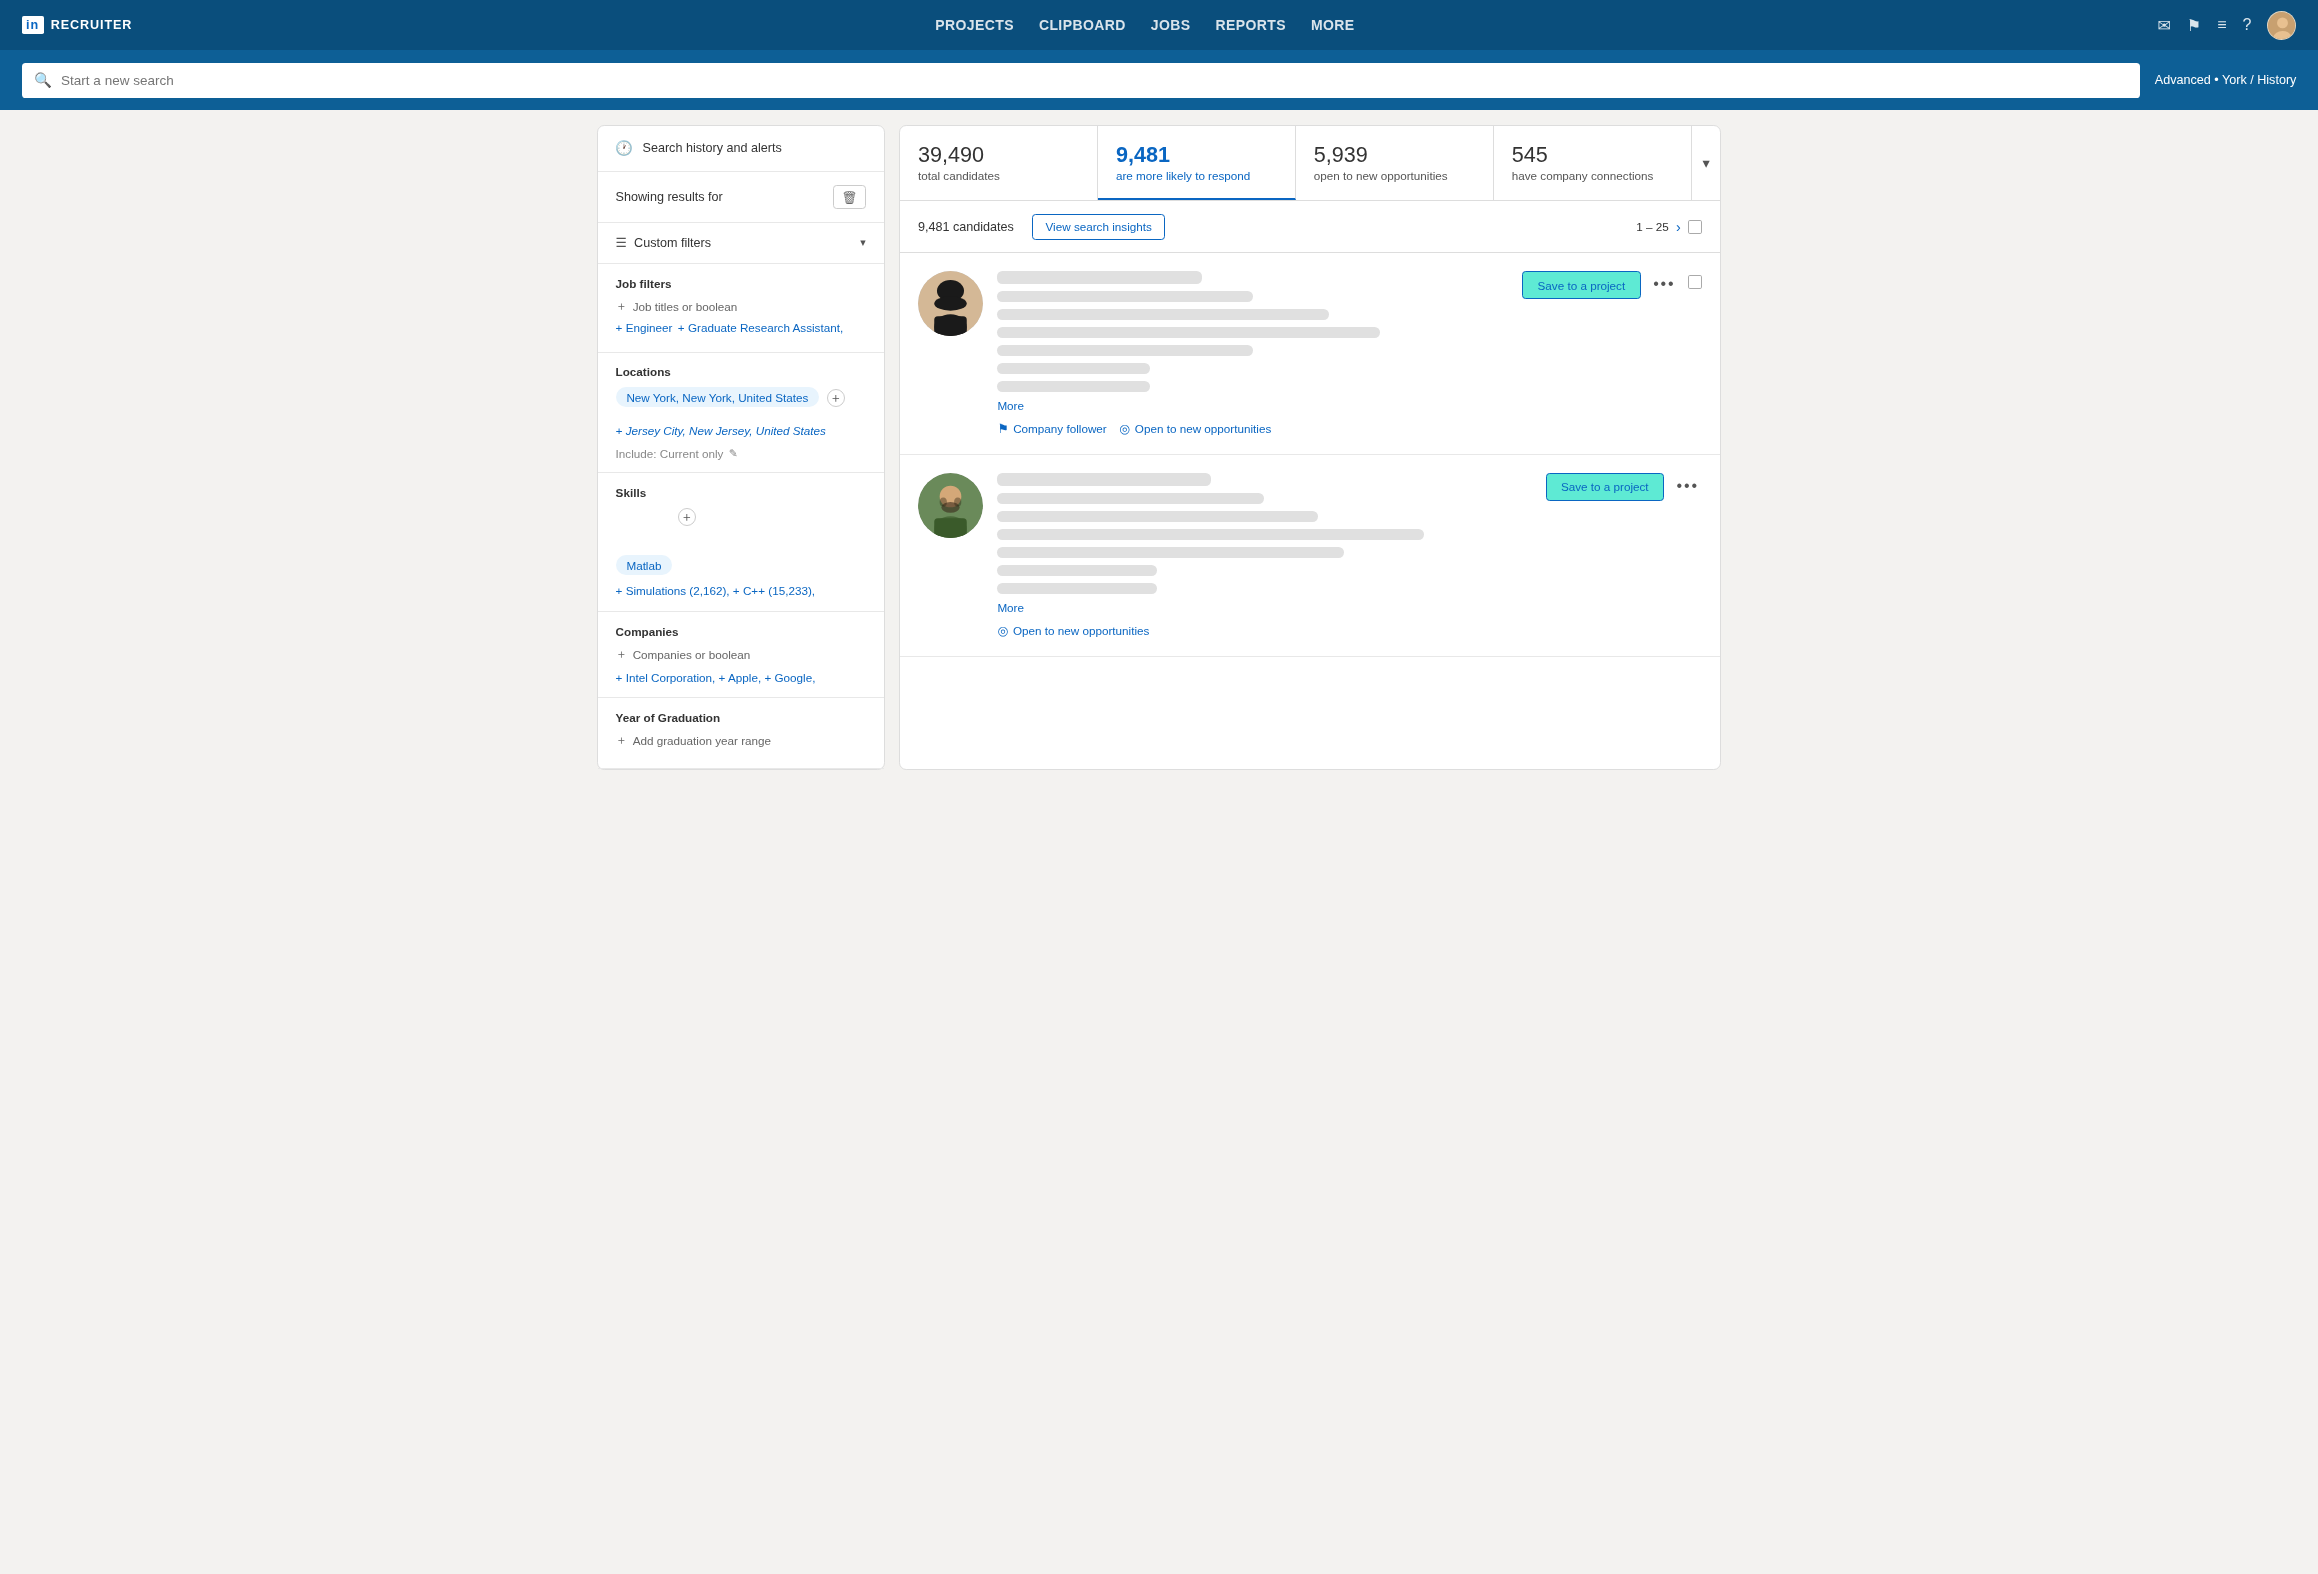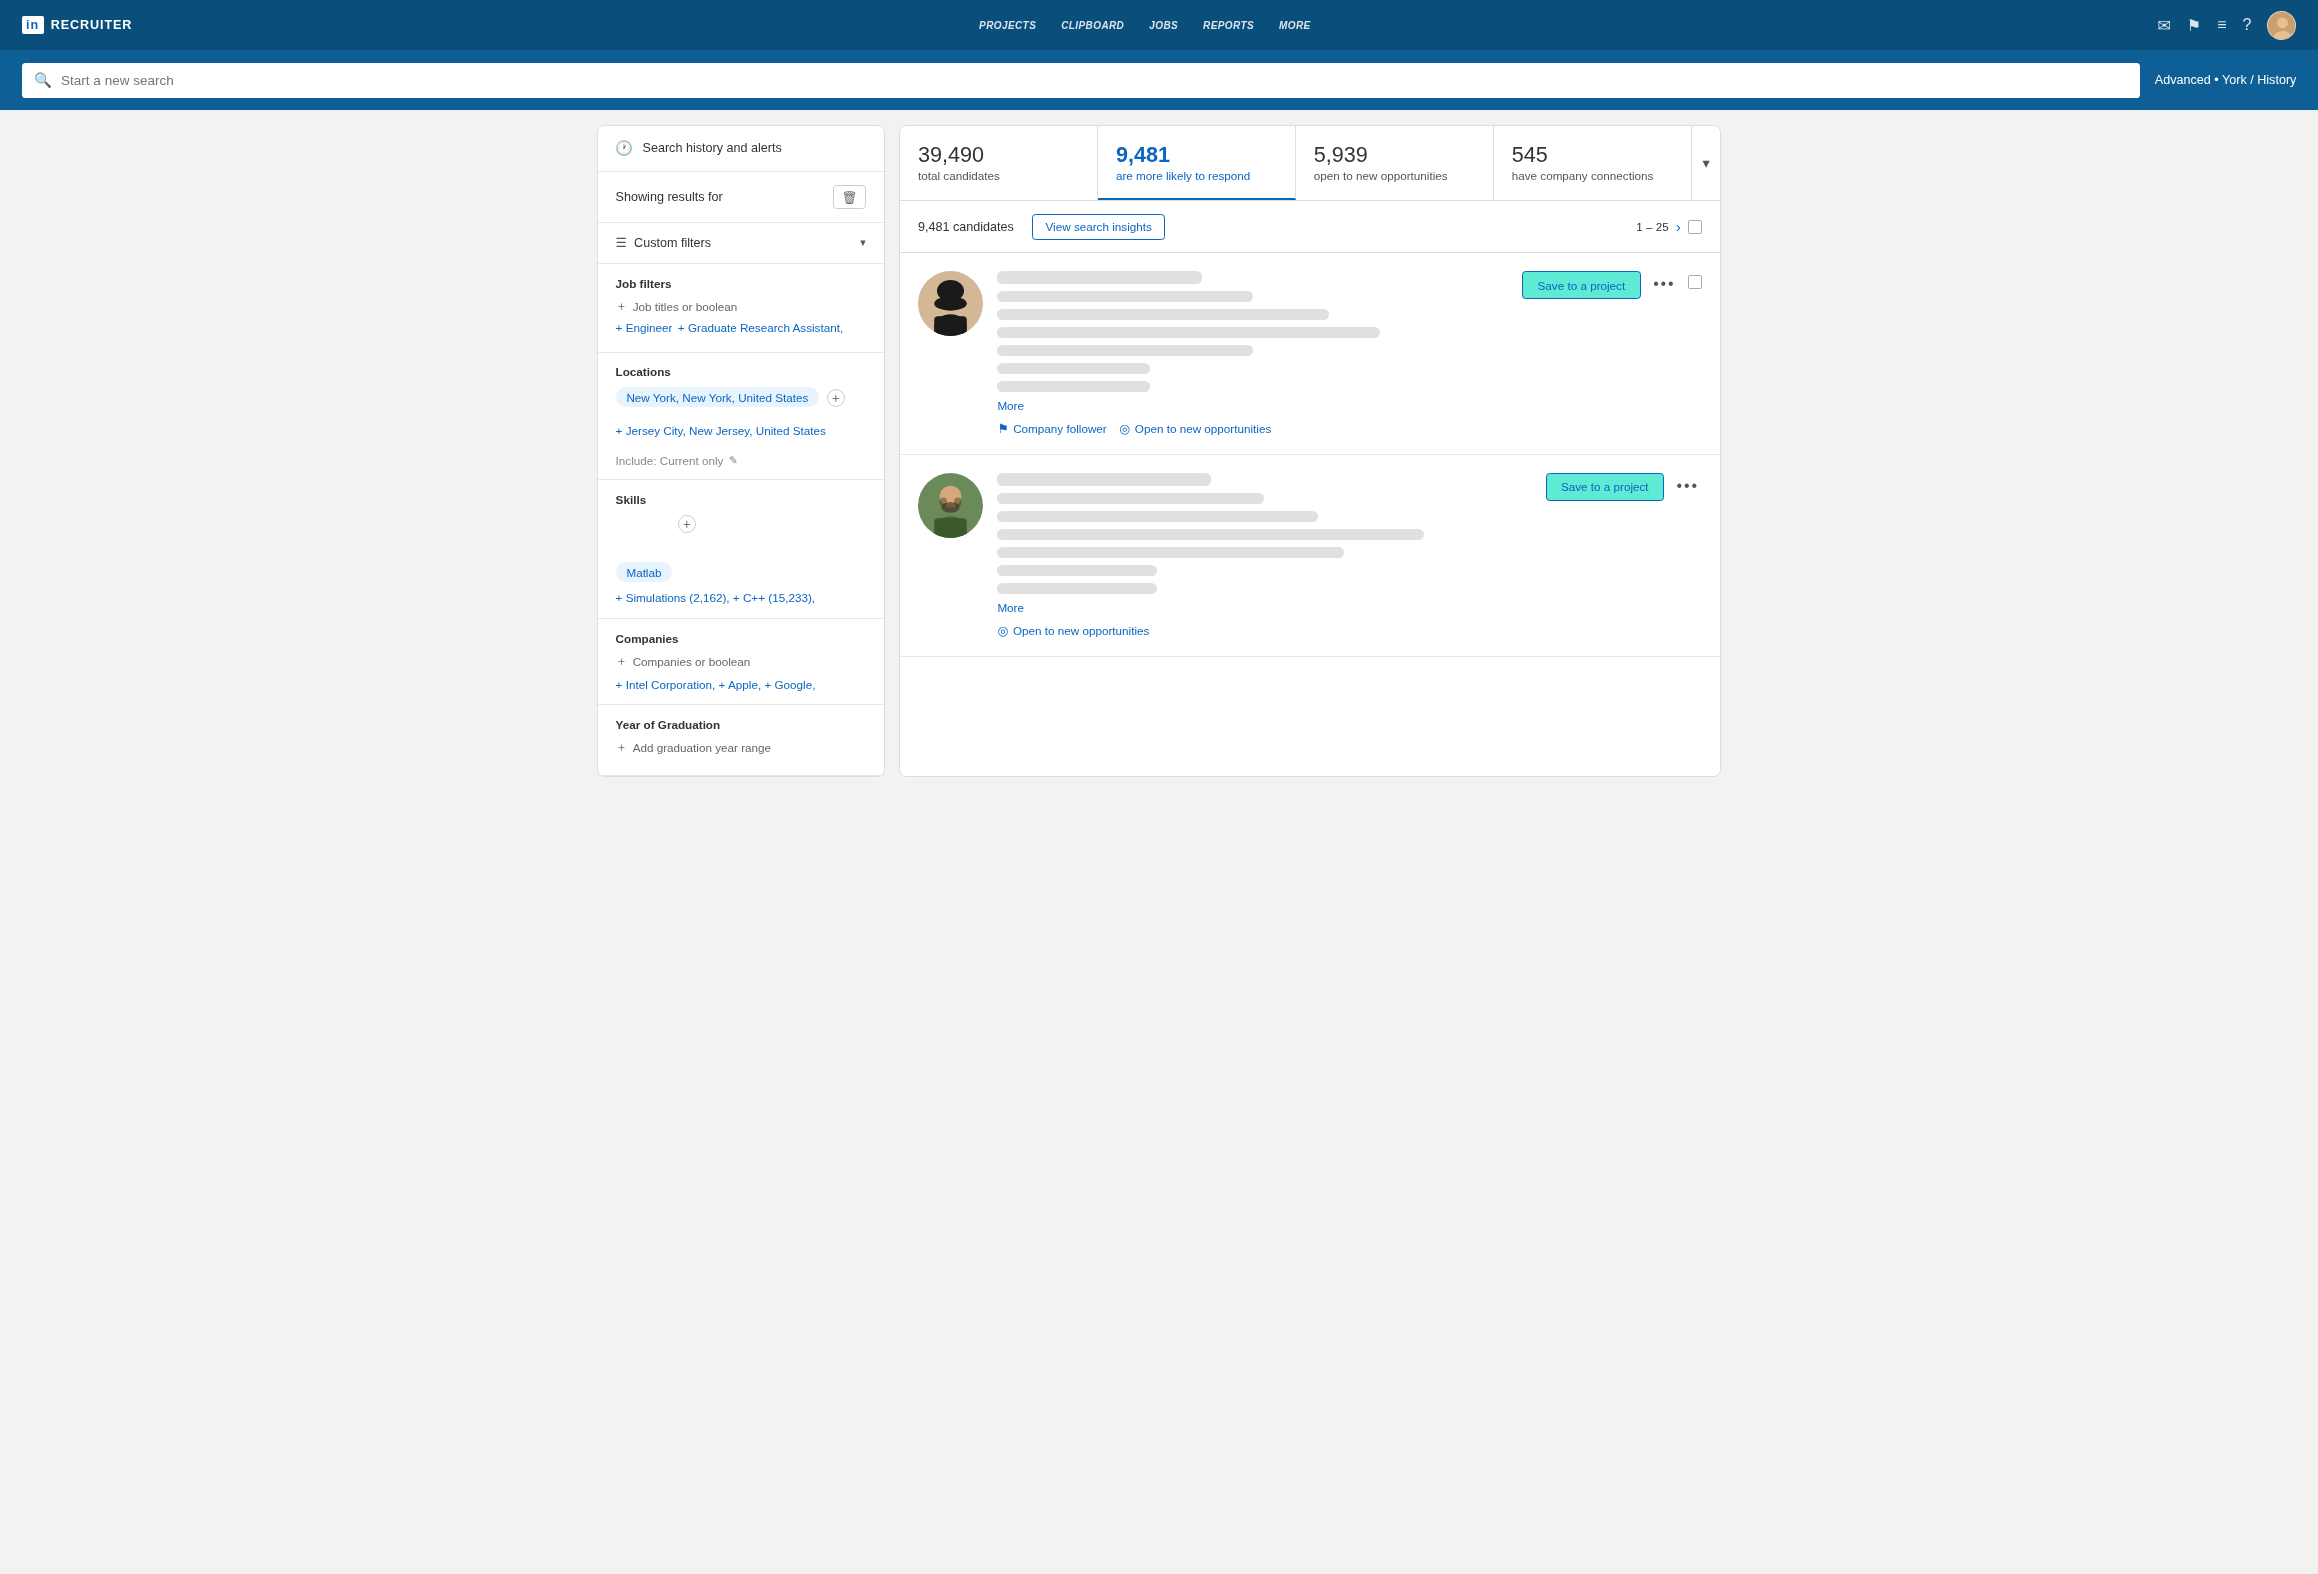--- a/index.html
+++ b/index.html
@@ -32,26 +32,25 @@
       border-radius: 1.8px;
     }
     .nav-links {
       display: flex;
       gap: 25px;
       flex: 1;
       justify-content: center;
     }
     .nav-link {
       color: rgba(255,255,255,0.85);
-      font-size: 10px;
+      font-size: 14px;
       font-weight: 600;
       letter-spacing: 0.4px;
       cursor: pointer;
       text-decoration: none;
-      font-style: italic;
     }
     .nav-icons {
       display: flex;
       align-items: center;
       gap: 16px;
     }
     .nav-icon {
       color: rgba(255,255,255,0.85);
       font-size: 16px;
       cursor: pointer;
@@ -502,21 +501,21 @@
     </div>
 
     <div class="filter-section">
       <div class="filter-section-title">Locations</div>
       <div style="margin-bottom:7.2px;">
         <span class="location-tag">
           <span>New York, New York, United States</span>
         </span>
         <span class="location-add-btn">＋</span>
       </div>
-      <div style="margin-bottom:16px;">
+      <div style="margin-bottom:9px;font-style:italic;">
         <span class="filter-more-link">+ Jersey City, New Jersey, United States</span>
       </div>
       <div class="filter-note">
         <span>Include: Current only</span>
         <span class="edit-icon">✎</span>
       </div>
     </div>
 
     <div class="filter-section">
       <div class="filter-section-title">Skills</div>

